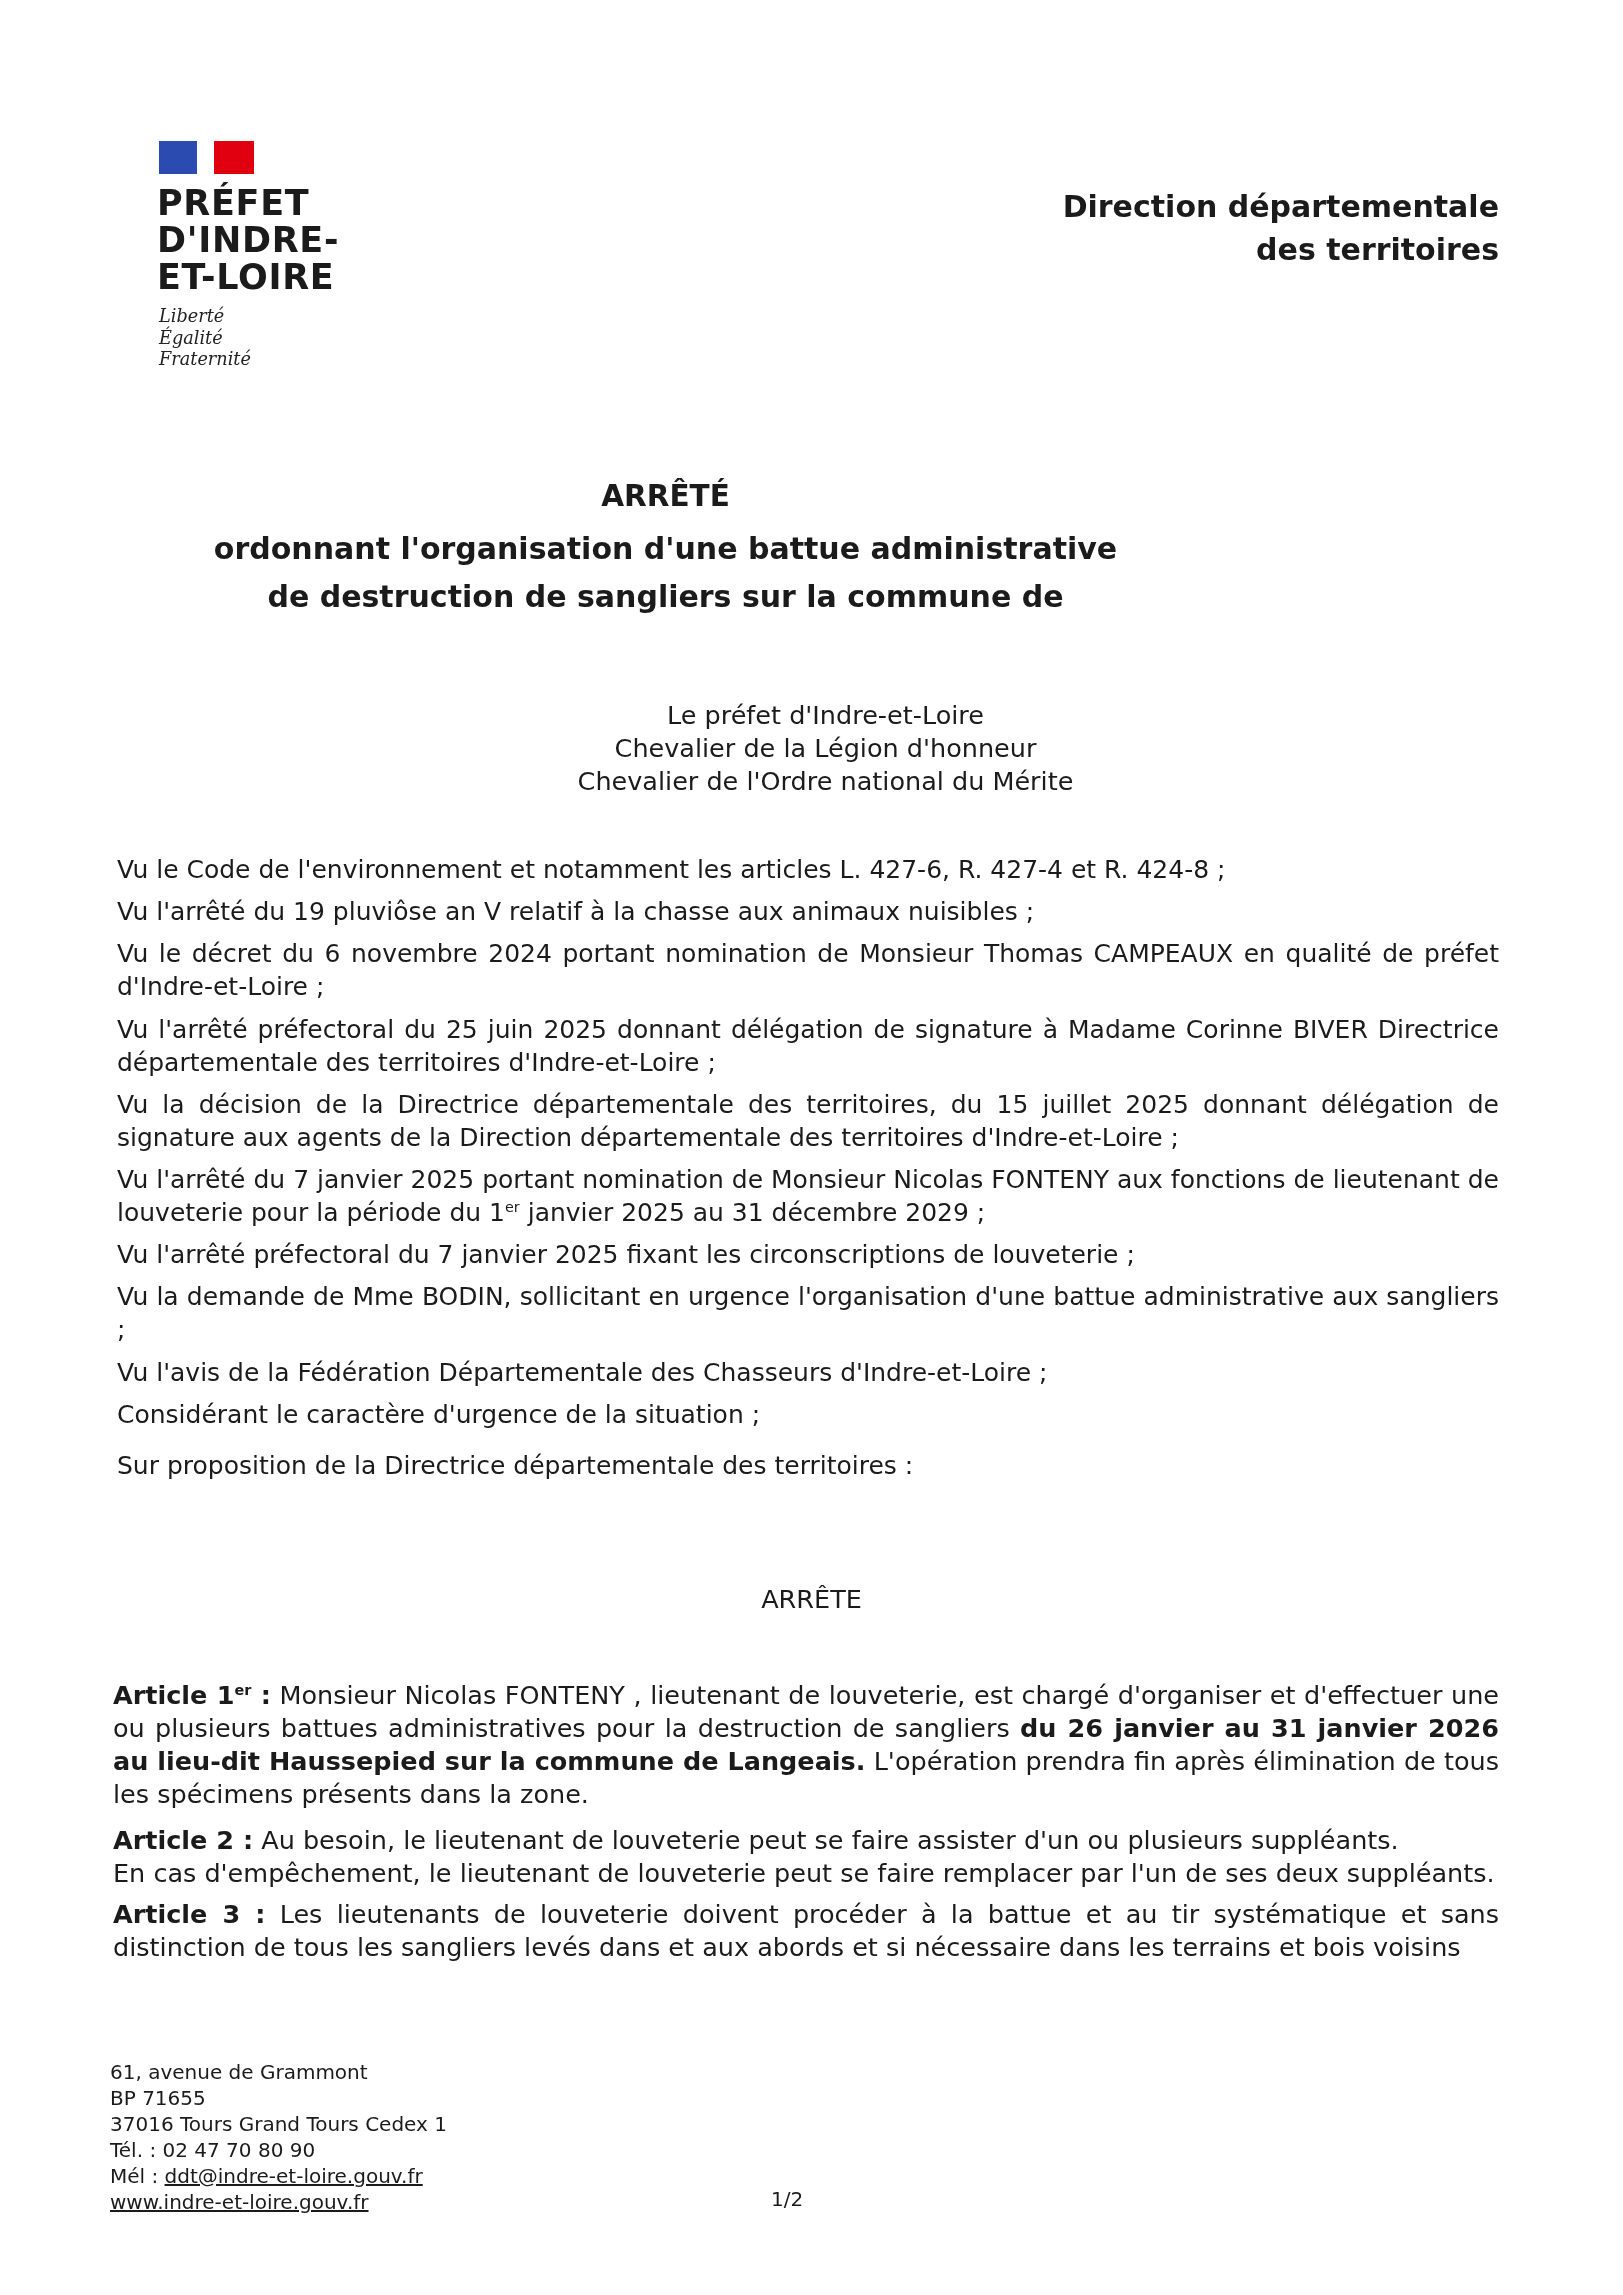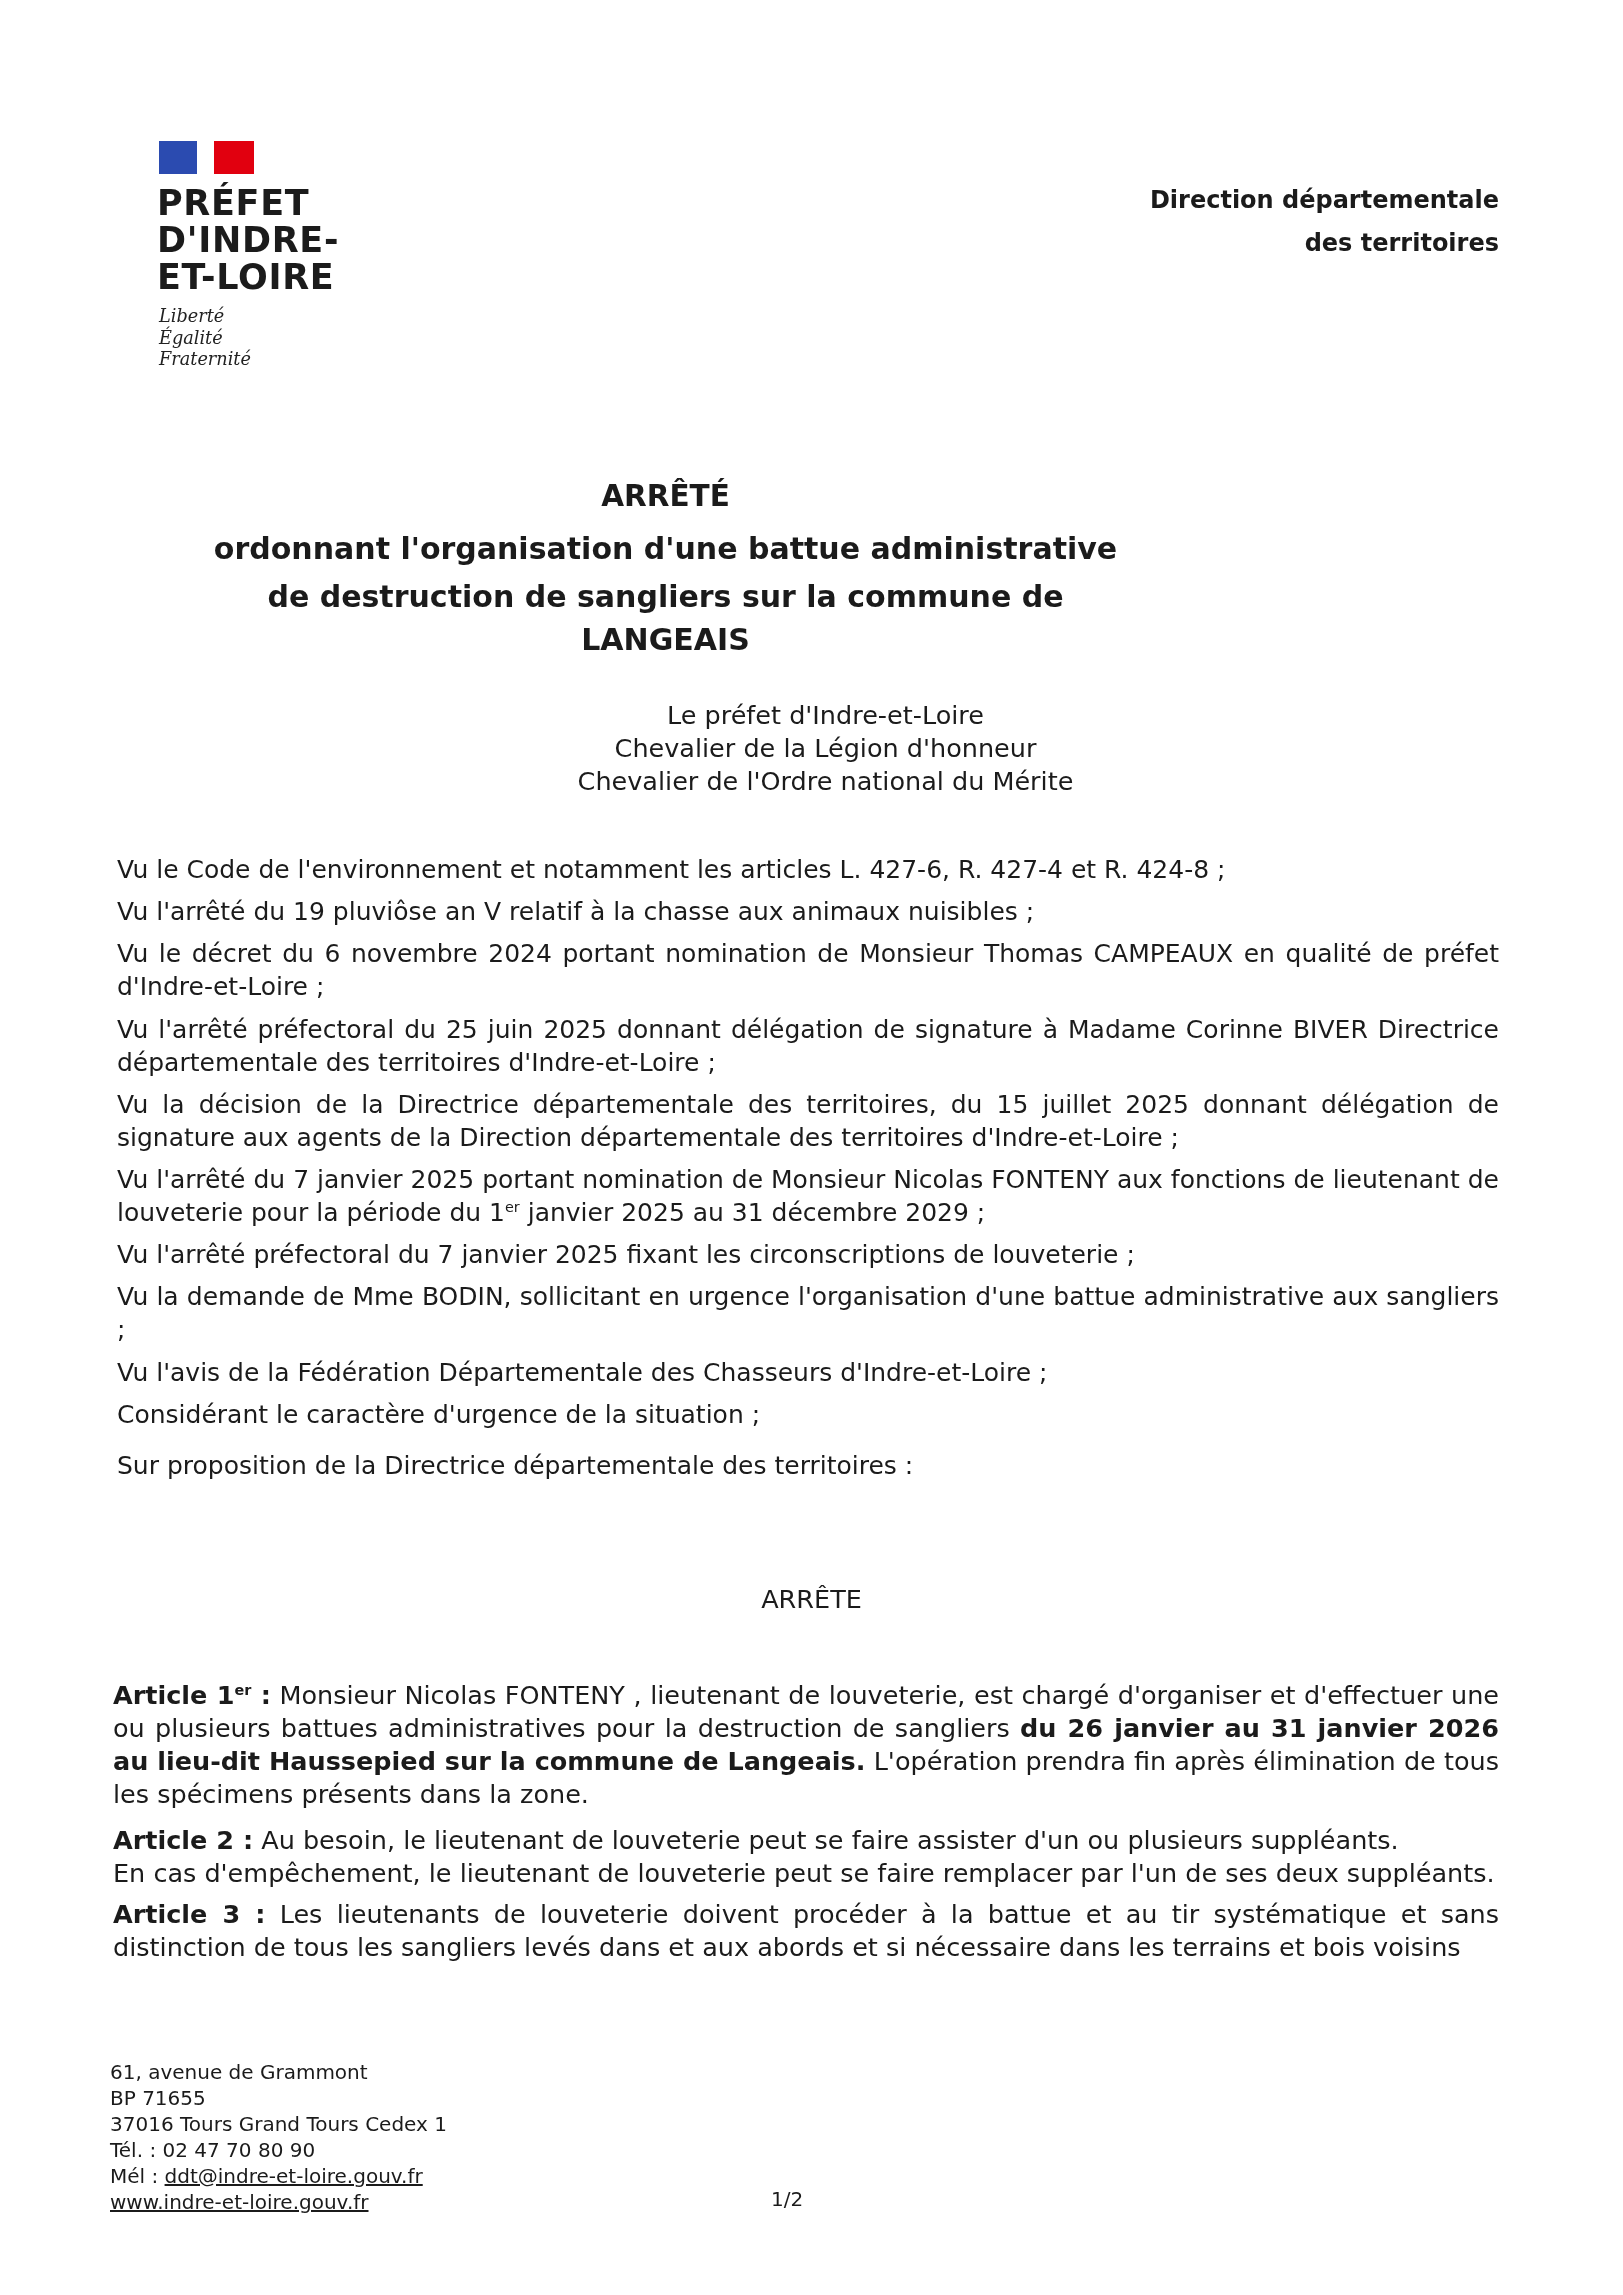--- a/index.html
+++ b/index.html
@@ -11,21 +11,21 @@
   .flag .blue { width:38px; height:100%; background:#2b4bb0; }
   .flag .white { width:17px; height:100%; background:#ffffff; }
   .flag .red { width:40px; height:100%; background:#e1000f; }
   .prefet-name { left:157px; top:185px; font-weight:bold; font-size:35px; line-height:37px;
                  letter-spacing:0.7px; color:#1b1b1b; }
   .prefet-name div { white-space:nowrap; }
   .devise { left:159px; top:306px; font-family:"DejaVu Serif", "Liberation Serif", serif;
             font-style:italic; font-size:17.7px; line-height:21.6px; color:#222; }
   .devise div { white-space:nowrap; }
   
-  .direction { right:124px; top:179px; text-align:right; font-weight:bold; font-size:24px;
+  .direction { right:124px; top:185px; text-align:right; font-weight:bold; font-size:30px;
                line-height:43px; color:#1b1b1b; }
   .direction div { white-space:nowrap; }
   
   .title-block { left:0; width:1331px; top:477px; text-align:center; font-weight:bold; color:#1b1b1b; }
   .title-block .t-main { font-size:29.5px; line-height:39px; margin-bottom:9.2px; }
   .title-block .t-sub { font-size:30px; line-height:48px; white-space:nowrap; }
   .title-block .t-sub.last { line-height:37px; }
   
   .prefect-block { left:14px; width:1623px; top:699px; text-align:center; font-size:25.5px; line-height:33px; }
   .prefect-block div { white-space:nowrap; }
@@ -68,21 +68,20 @@
 
 <div class="abs direction">
   <div>Direction départementale</div>
   <div>des territoires</div>
 </div>
 
 <div class="abs title-block">
   <div class="t-main">ARRÊTÉ</div>
   <div class="t-sub">ordonnant l'organisation d'une battue administrative</div>
   <div class="t-sub">de destruction de sangliers sur la commune de</div>
-  <div class="t-sub last">LANGEAIS</div>
 </div>
 
 <div class="abs prefect-block">
   <div>Le préfet d'Indre-et-Loire</div>
   <div>Chevalier de la Légion d'honneur</div>
   <div>Chevalier de l'Ordre national du Mérite</div>
 </div>
 
 <div class="abs body-col">
   <p class="para vu"><b>Vu</b><span> le Code de l'environnement et notamment les articles L. 427-6, R. 427-4 et R. 424-8 ;</span></p>

